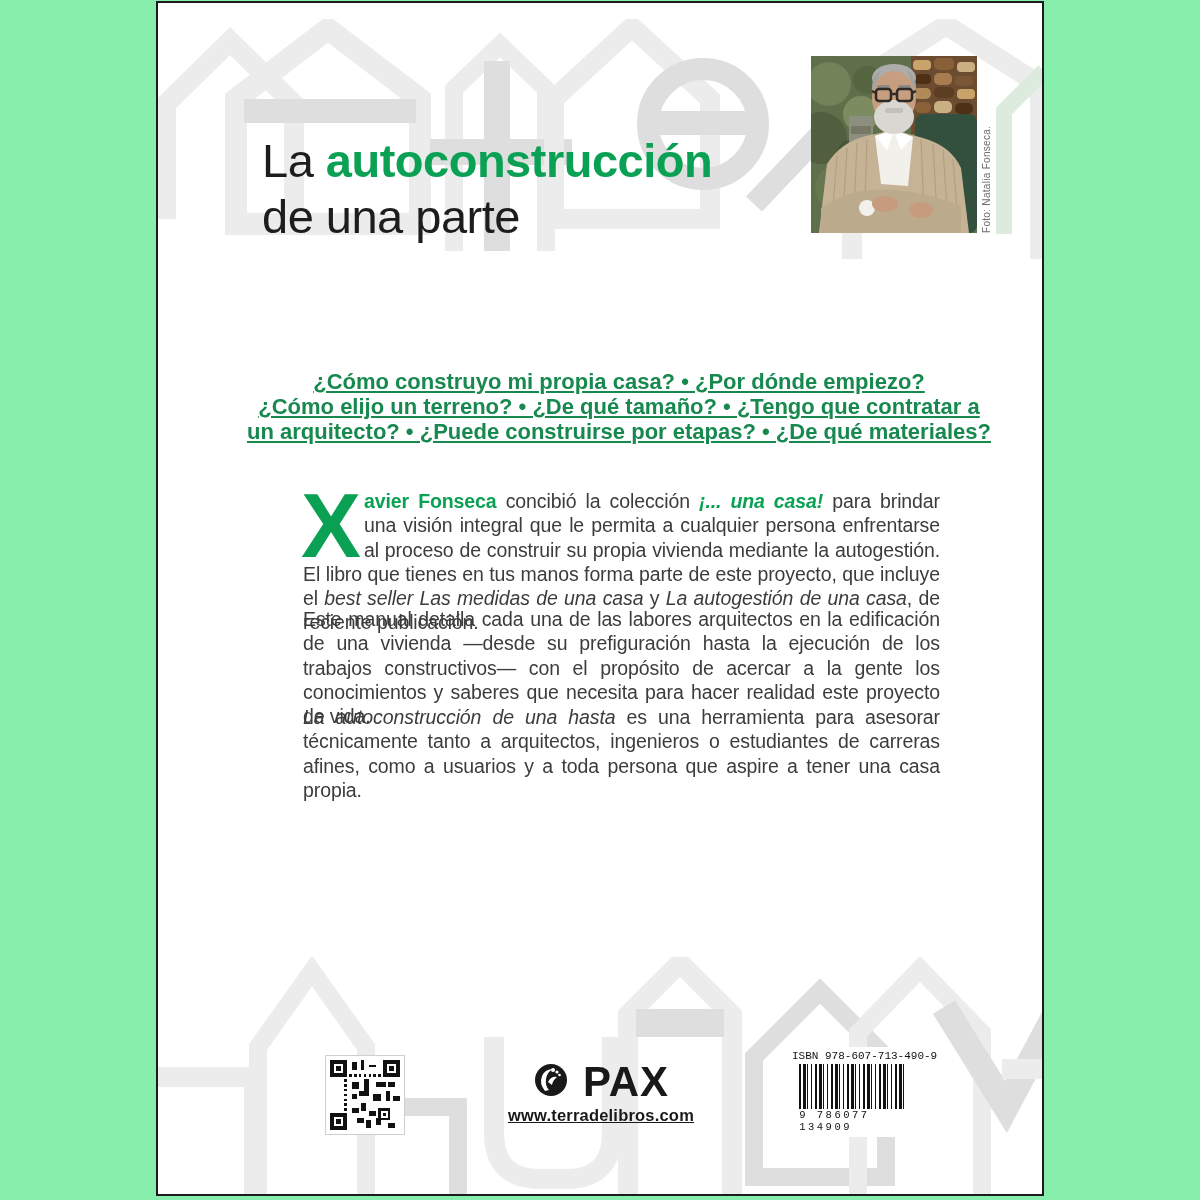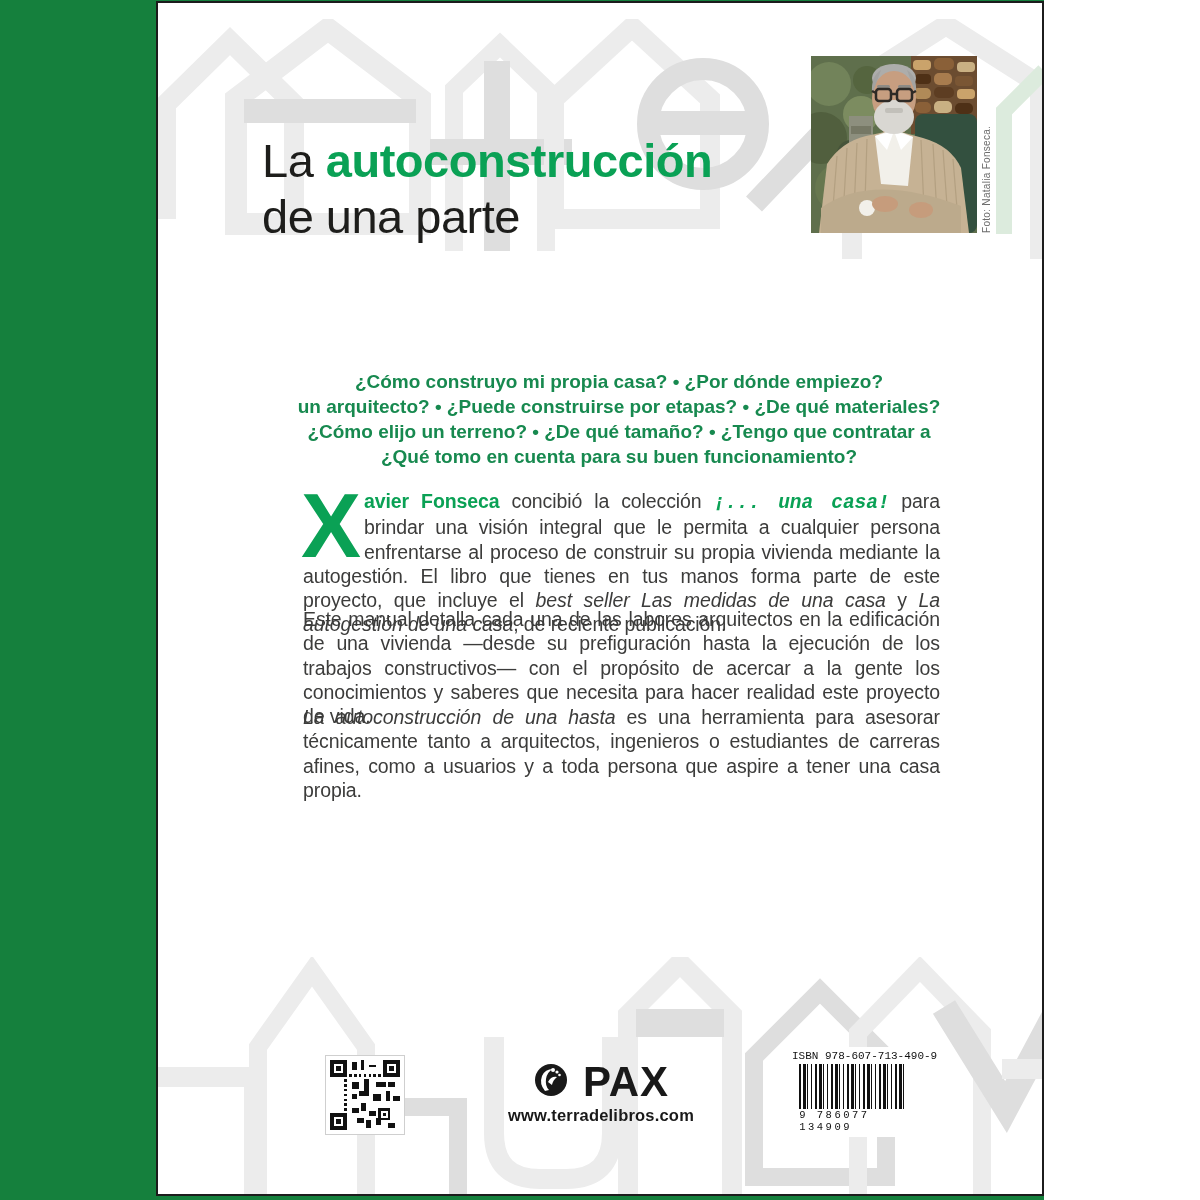--- a/index.html
+++ b/index.html
@@ -1,62 +1,62 @@
 <!DOCTYPE html>
 <html lang="es" style="--green: #0aa155; --qgreen: #17894f; --body: #3c3c3b; --black: #1d1d1b; --pat1: #ececec; --pat2: #dedede; --patg: #dcebdd;"><head>
 <meta charset="utf-8">
 <style>
   :root{
     --green:#0aa155; --qgreen:#17894f; --body:#3c3c3b; --black:#1d1d1b;
     --pat1:#ececec; --pat2:#dedede; --patg:#dcebdd;
   }
   *{margin:0;padding:0;box-sizing:border-box;}
   html,body{width:1200px;height:1200px;background:#fff;font-family:"Liberation Sans",sans-serif;}
-  .canvas{position:relative;width:1044px;height:1200px;background:#15803d;overflow:hidden;}
+  .canvas{position:relative;width:1200px;height:1200px;background:#86efac;overflow:hidden;}
   .page{position:absolute;left:156px;top:1px;width:888px;height:1195px;background:#fff;border:2px solid #1c1c1c;overflow:hidden;}
   .pattern{position:absolute;left:0;pointer-events:none;}
   .pattern.top{top:16px;}
   .pattern.bottom{top:954px;}
   .ph{fill:none;stroke:var(--pat1);}
   .ph2{fill:none;stroke:var(--pat2);}
   .pf{fill:var(--pat2);stroke:none;}
   .pg{fill:none;stroke:var(--patg);}
 
   .title{position:absolute;left:104px;top:130px;font-size:47px;line-height:56px;color:var(--black);letter-spacing:-0.5px;}
   .title .hl{color:var(--green);font-weight:bold;}
 
   .photo-wrap{position:absolute;left:653px;top:53px;width:166px;height:177px;}
   .photo-wrap svg{display:block;}
   .photo-caption{position:absolute;left:820px;top:53px;height:177px;width:16px;
     writing-mode:vertical-rl;transform:rotate(180deg);font-size:10px;color:#6b6b6b;
     display:flex;align-items:center;justify-content:flex-start;letter-spacing:0.3px;}
 
   .questions{position:absolute;left:36px;top:366px;width:850px;text-align:center;
-    color:var(--qgreen);font-weight:bold;font-size:19px;line-height:25px;}
+    color:var(--qgreen);font-weight:bold;font-size:22px;line-height:25px;text-decoration:underline;}
   .questions div{white-space:nowrap;}
 
   .para{position:absolute;left:145px;width:637px;font-size:19.5px;line-height:24.3px;
     color:var(--body);text-align:justify;letter-spacing:-0.1px;}
   .p1{top:486px;}
   .p2{top:604px;}
   .p3{top:702px;}
   .dropcap{float:left;color:var(--green);font-weight:bold;font-size:90px;line-height:64px;
     margin:5px 7px 0 -2px;letter-spacing:-4px;}
   .seg-green-bold{color:var(--green);font-weight:bold;}
-  .seg-green-bold-italic{color:var(--green);font-weight:bold;font-style:italic;font-family:Liberation Mono, monospace;}
+  .seg-green-bold-italic{color:var(--green);font-weight:bold;font-style:italic;}
   .seg-italic{font-style:italic;}
 
   .qr{position:absolute;left:167px;top:1052px;width:80px;height:80px;background:#fff;
     border:1px solid #cfcfcf;padding:4px;}
   .qr svg{display:block;width:70px;height:70px;}
 
   .pax{position:absolute;left:283px;top:1058px;width:320px;text-align:center;}
   .pax-row{display:flex;align-items:center;justify-content:center;gap:14px;}
   .pax-name{font-size:42px;font-weight:bold;color:#191919;letter-spacing:1px;line-height:42px;}
-  .pax-web{margin-top:3px;font-size:16.5px;font-weight:bold;color:#191919;letter-spacing:0.2px;}
+  .pax-web{margin-top:3px;font-size:16.5px;font-weight:bold;color:#191919;letter-spacing:0.2px;text-decoration:underline;}
 
   .isbn-box{position:absolute;left:629px;top:1044px;width:130px;height:90px;background:#fff;padding:3px 5px 0;font-family:Liberation Mono, monospace;}
   .isbn-label{font-size:11px;color:#111;text-align:center;white-space:nowrap;}
   .bars{height:52px;margin:2px 7px 0;
     background:repeating-linear-gradient(90deg,#111 0 2px,#fff 2px 4px,#111 4px 7px,#fff 7px 8px,#111 8px 9px,#fff 9px 12px,#111 12px 13px,#fff 13px 16px);}
   .digits{margin-top:-7px;font-size:10.5px;letter-spacing:2.5px;color:#111;background:#fff;width:88%;margin-left:auto;margin-right:auto;}
 </style>
 </head>
 <body>
 
@@ -156,23 +156,22 @@
           <path d="M 80,38 L 86,38"></path>
             <path d="M 65,37 L 61,35"></path>
             <path d="M 101,37 L 105,35"></path>
         </g>
       </svg>
     </div>
     <div class="photo-caption">Foto: Natalia Fonseca.</div>
 
     <div class="questions">
         <div>¿Cómo construyo mi propia casa? • ¿Por dónde empiezo?</div>
+        <div>¿Cómo elijo un terreno? • ¿De qué tamaño? • ¿Tengo que contratar a</div>
         <div>un arquitecto? • ¿Puede construirse por etapas? • ¿De qué materiales?</div>
-        <div>¿Cómo elijo un terreno? • ¿De qué tamaño? • ¿Tengo que contratar a</div>
-        <div>¿Qué tomo en cuenta para su buen funcionamiento?</div>
       </div>
 
     <p class="para p1"><span class="dropcap">X</span><span><span class="seg-green-bold">avier Fonseca</span><span> concibió la colección </span><span class="seg-green-bold-italic">¡... una casa!</span><span> para brindar una visión integral que le permita a cualquier persona enfrentarse al proceso de construir su propia vivienda mediante la autogestión. El libro que tienes en tus manos forma parte de este proyecto, que incluye el </span><span class="seg-italic">best seller</span><span> </span><span class="seg-italic">Las medidas de una casa</span><span> y </span><span class="seg-italic">La autogestión de una casa</span><span>, de reciente publicación.</span></span></p>
 
     <p class="para p2">Este manual detalla cada una de las labores arquitectos en la edificación de una vivienda —desde su prefiguración hasta la ejecución de los trabajos constructivos— con el propósito de acercar a la gente los conocimientos y saberes que necesita para hacer realidad este proyecto de vida.</p>
 
     <p class="para p3"><span class="seg-italic">La autoconstrucción de una hasta</span><span> es una herramienta para asesorar técnicamente tanto a arquitectos, ingenieros o estudiantes de carreras afines, como a usuarios y a toda persona que aspire a tener una casa propia.</span></p>
 
     <div class="qr">
       <svg viewBox="0 0 29 29" shape-rendering="crispEdges">

